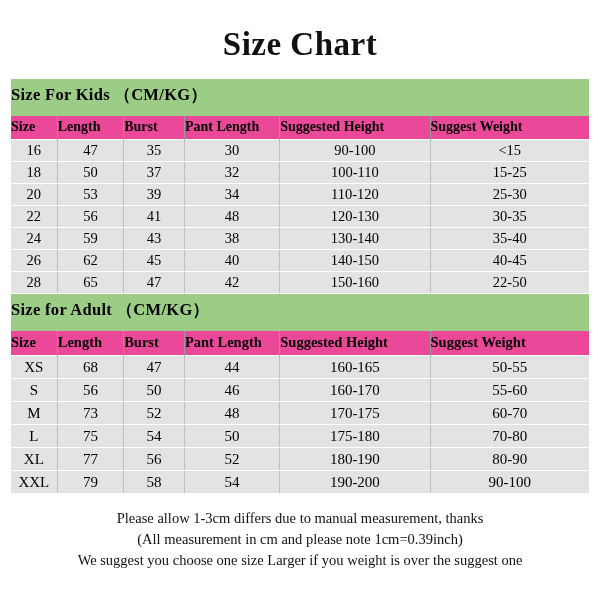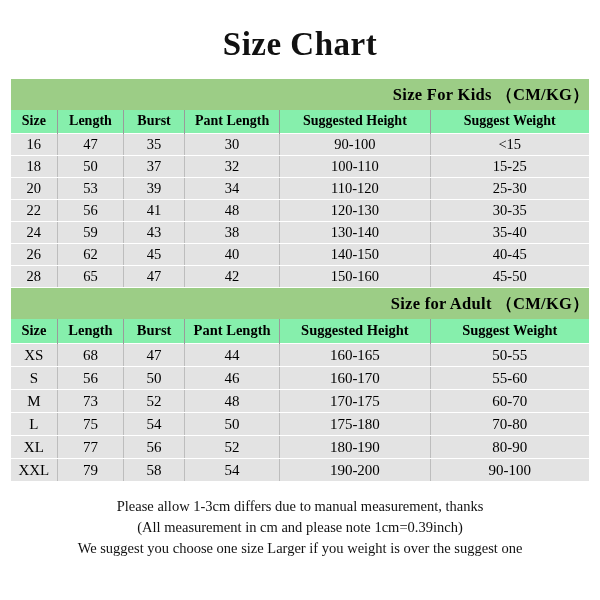--- a/index.html
+++ b/index.html
@@ -32,30 +32,30 @@
     margin-bottom: 16px;
     color: #111111;
   }
   table {
     border-collapse: collapse;
     width: 578px;
     table-layout: fixed;
   }
   .section-head td {
     background: #9ccd86;
-    text-align: right;
+    text-align: left;
     font-weight: bold;
     font-size: 16.5px;
-    padding: 5px 0 4px 0;
+    padding: 5px 0 10px 0;
     border: none;
     letter-spacing: 0.3px;
   }
   .col-head td {
-    background: #86efac;
-    text-align: center;
+    background: #ec4899;
+    text-align: left;
     font-weight: bold;
     font-size: 14px;
     padding: 3px 0 4px 0;
     border-left: 1px solid #9a9a9a;
     border-right: 1px solid #9a9a9a;
     border-top: none;
     border-bottom: none;
   }
   .col-head td:first-child { border-left: none; }
   .col-head td:last-child { border-right: none; }
@@ -173,21 +173,21 @@
         <td>40</td>
         <td>140-150</td>
         <td>40-45</td>
       </tr>
       <tr>
         <td>28</td>
         <td>65</td>
         <td>47</td>
         <td>42</td>
         <td>150-160</td>
-        <td>45-50</td>
+        <td>22-50</td>
       </tr>
     </tbody>
   </table>
 
   <div class="spacer"></div>
 
   <table class="tbl-adult">
     <colgroup>
       <col class="c-size">
         <col class="c-length">

